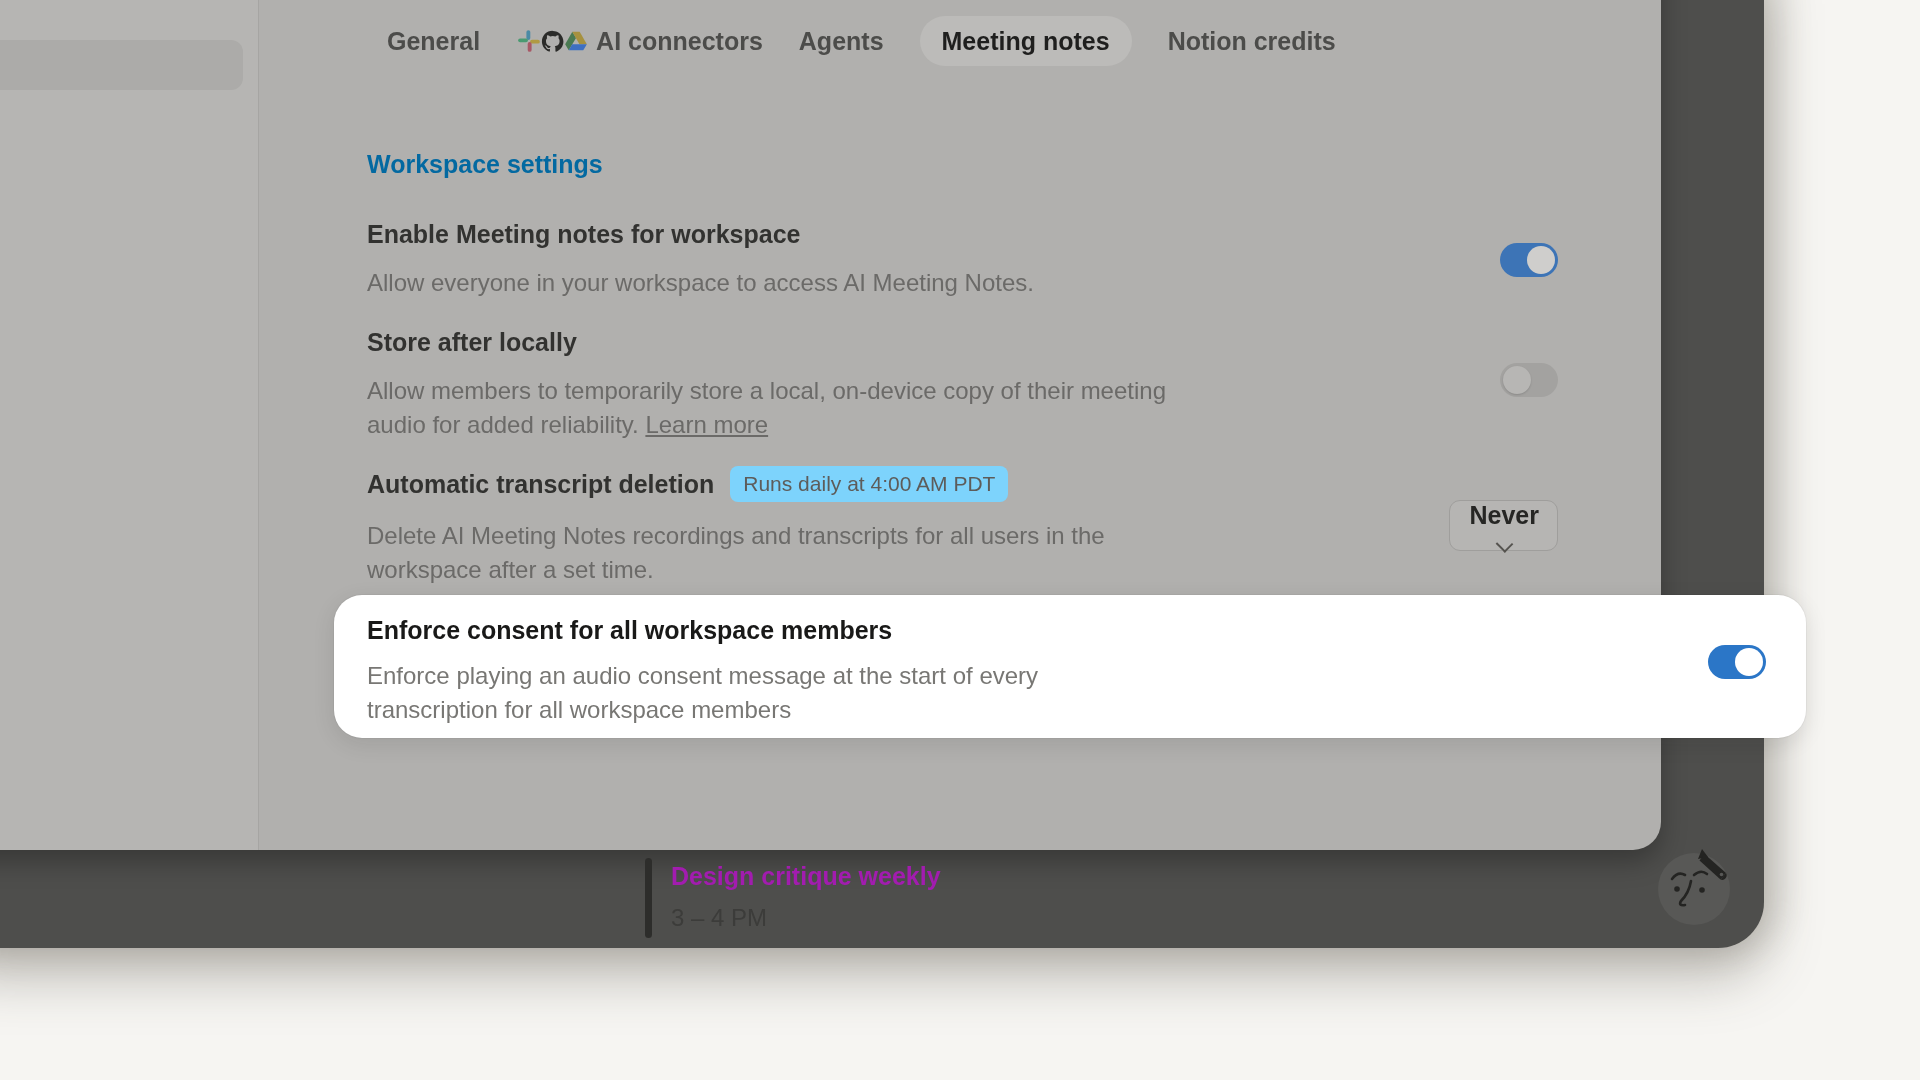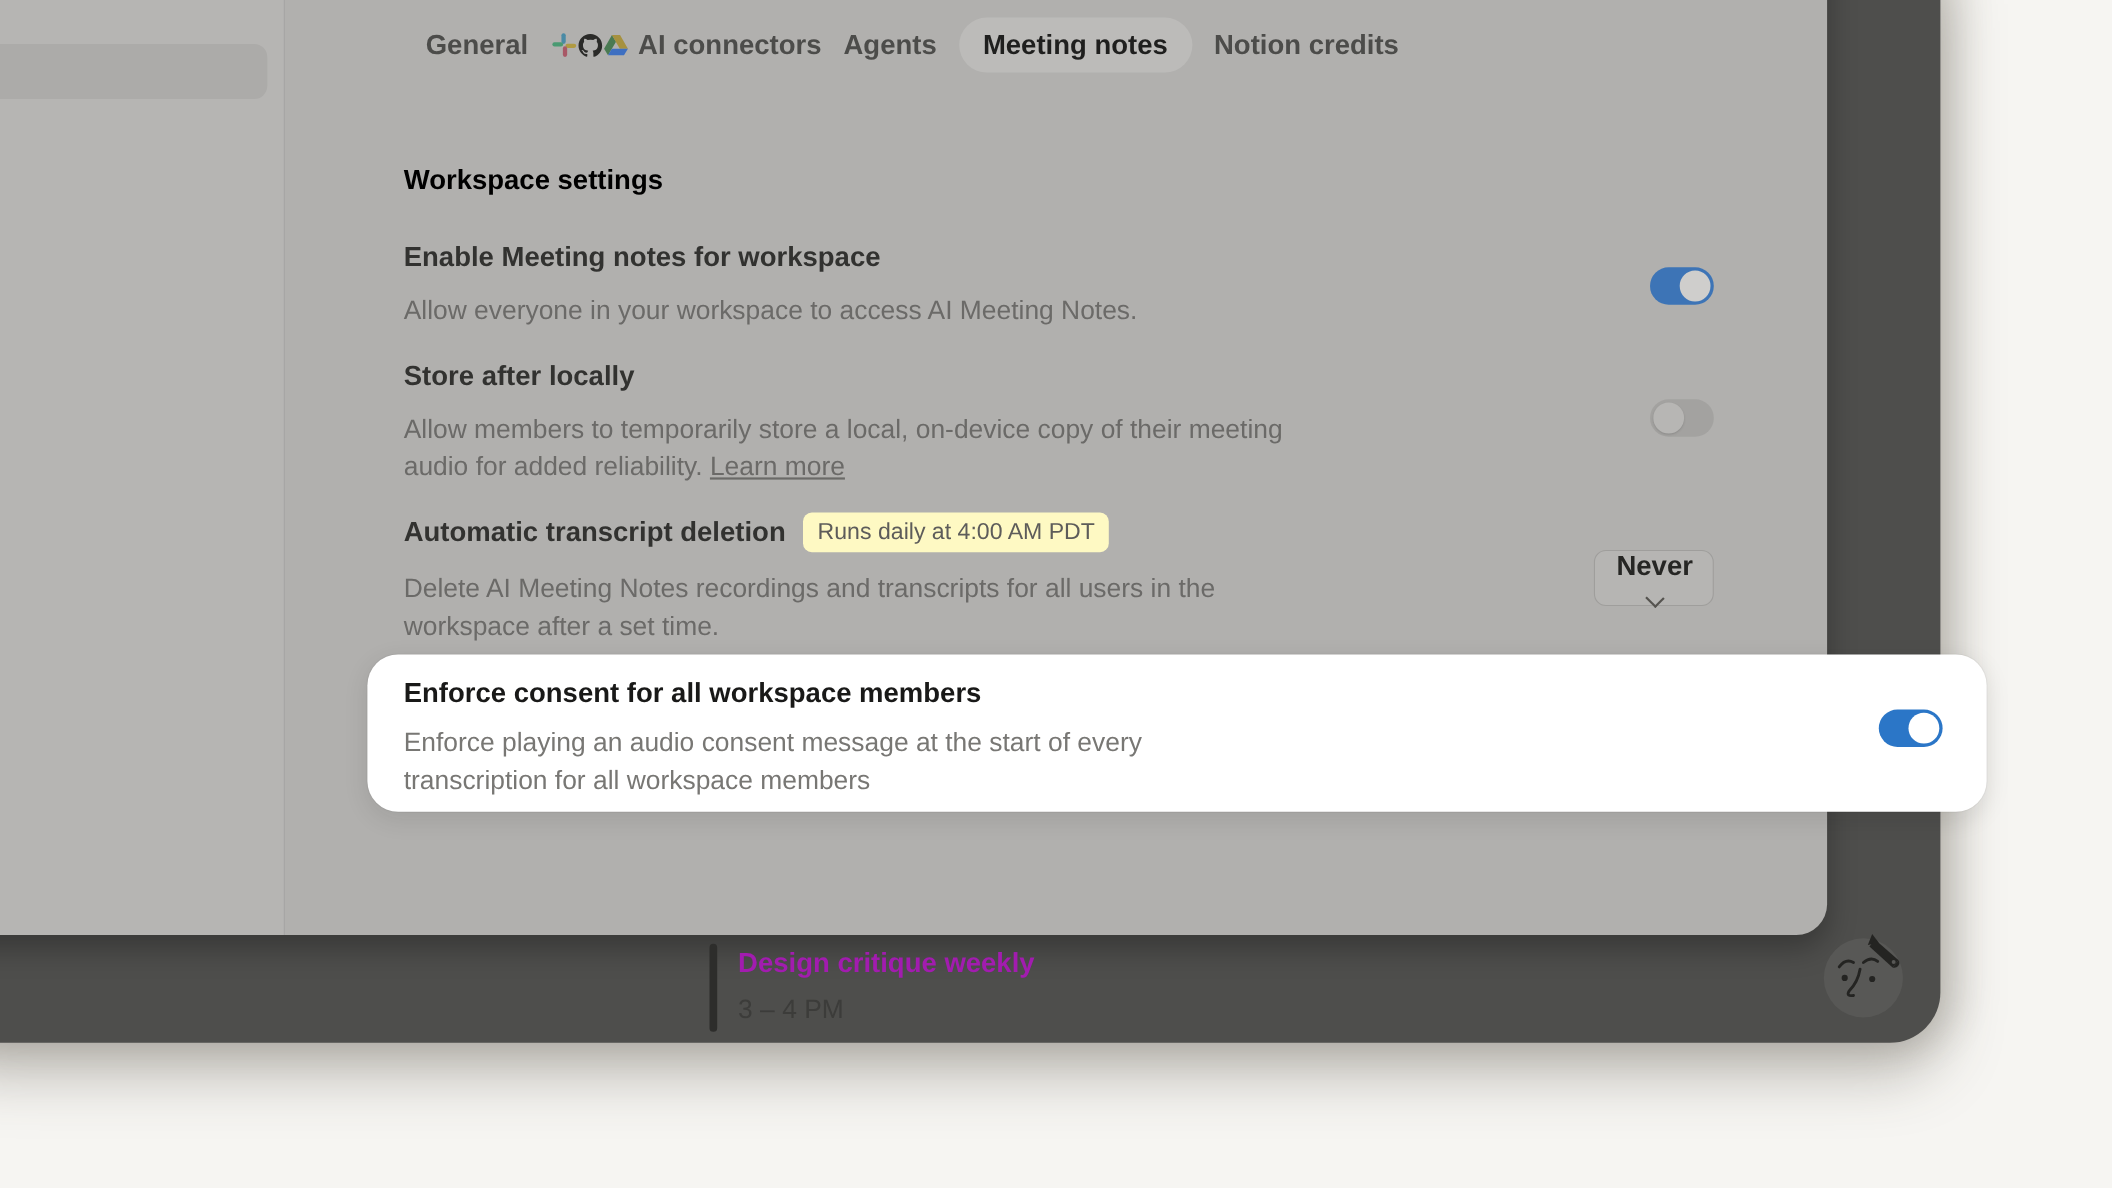--- a/index.html
+++ b/index.html
@@ -26,44 +26,44 @@
     position:absolute;left:-60px;top:-40px;width:318px;height:890px;
     background:#b6b5b3;border-right:1px solid #a6a5a3;z-index:3;
   }
   .sidebar-selected{
     position:absolute;left:-20px;top:40px;width:263px;height:50px;
     background:#acaba9;border-radius:0 12px 12px 0;z-index:4;
   }
   
   .tabs{
     position:absolute;left:387px;top:15px;height:52px;z-index:4;
-    display:flex;align-items:center;gap:20px;
+    display:flex;align-items:center;gap:36px;
     font-size:25px;font-weight:600;color:#4c4c4a;white-space:nowrap;
   }
   .tab{display:flex;align-items:center;height:50px;cursor:default;}
   .tab.active{
     background:#bcbbb9;border-radius:26px;padding:0 22px;
     color:#1f1f1e;font-weight:700;
   }
   .tab-icons{display:flex;align-items:center;margin-right:10px;}
   .tab-icons svg{display:block;margin-right:-3px;}
   
   .heading{
     position:absolute;left:367px;top:150px;z-index:4;
-    font-size:25px;font-weight:700;color:#000000;
+    font-size:25px;font-weight:700;color:#0369a1;
   }
   .setting-row{position:absolute;left:367px;width:1191px;z-index:4;}
   .row-title{font-size:25px;font-weight:700;color:#323230;display:flex;align-items:center;}
   .row-desc{
     margin-top:17px;font-size:24px;line-height:34px;color:#6b6a68;
     white-space:pre-line;max-width:1000px;
   }
   .row-desc a{color:#6b6a68;text-decoration:underline;cursor:pointer;}
   .badge{
-    margin-left:16px;background:#fef9c3;border-radius:8px;
+    margin-left:16px;background:#7dd3fc;border-radius:8px;
     padding:6px 13px;font-size:21px;font-weight:400;color:#5d5c5a;
   }
   
   .toggle{
     position:absolute;right:0;width:58px;height:34px;border-radius:17px;cursor:pointer;
   }
   .knob{position:absolute;top:3px;width:28px;height:28px;border-radius:50%;}
   .toggle.on{background:#3d74b6;}
   .toggle.on .knob{right:3px;background:#cfcecc;}
   .toggle.off{background:#a3a2a0;}

